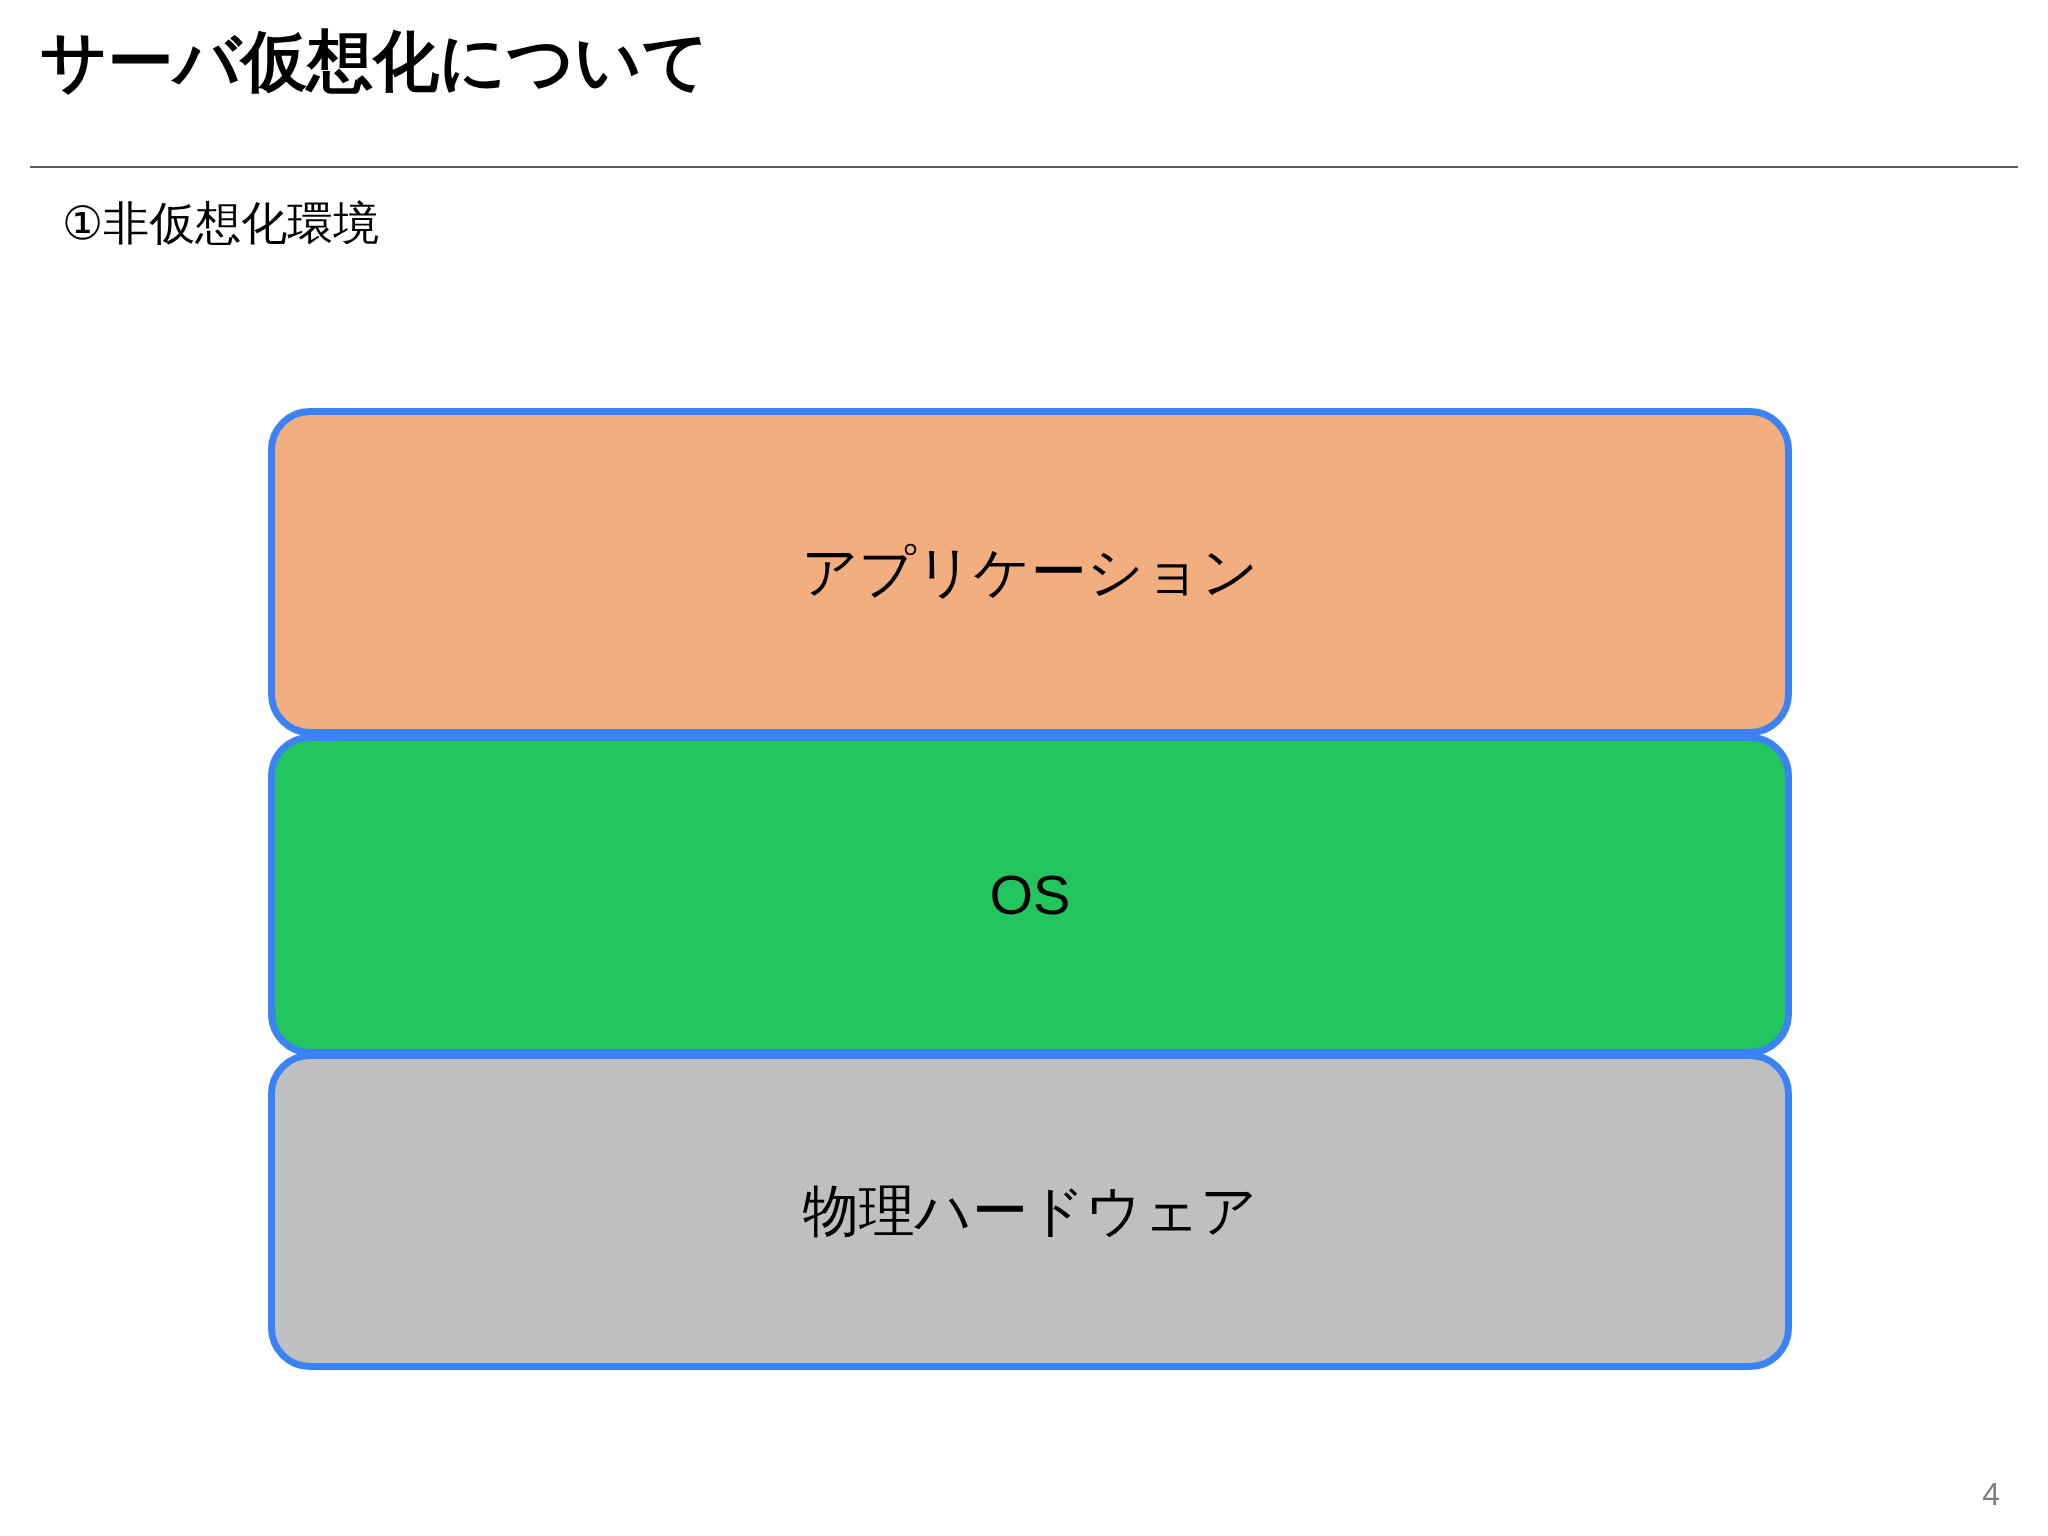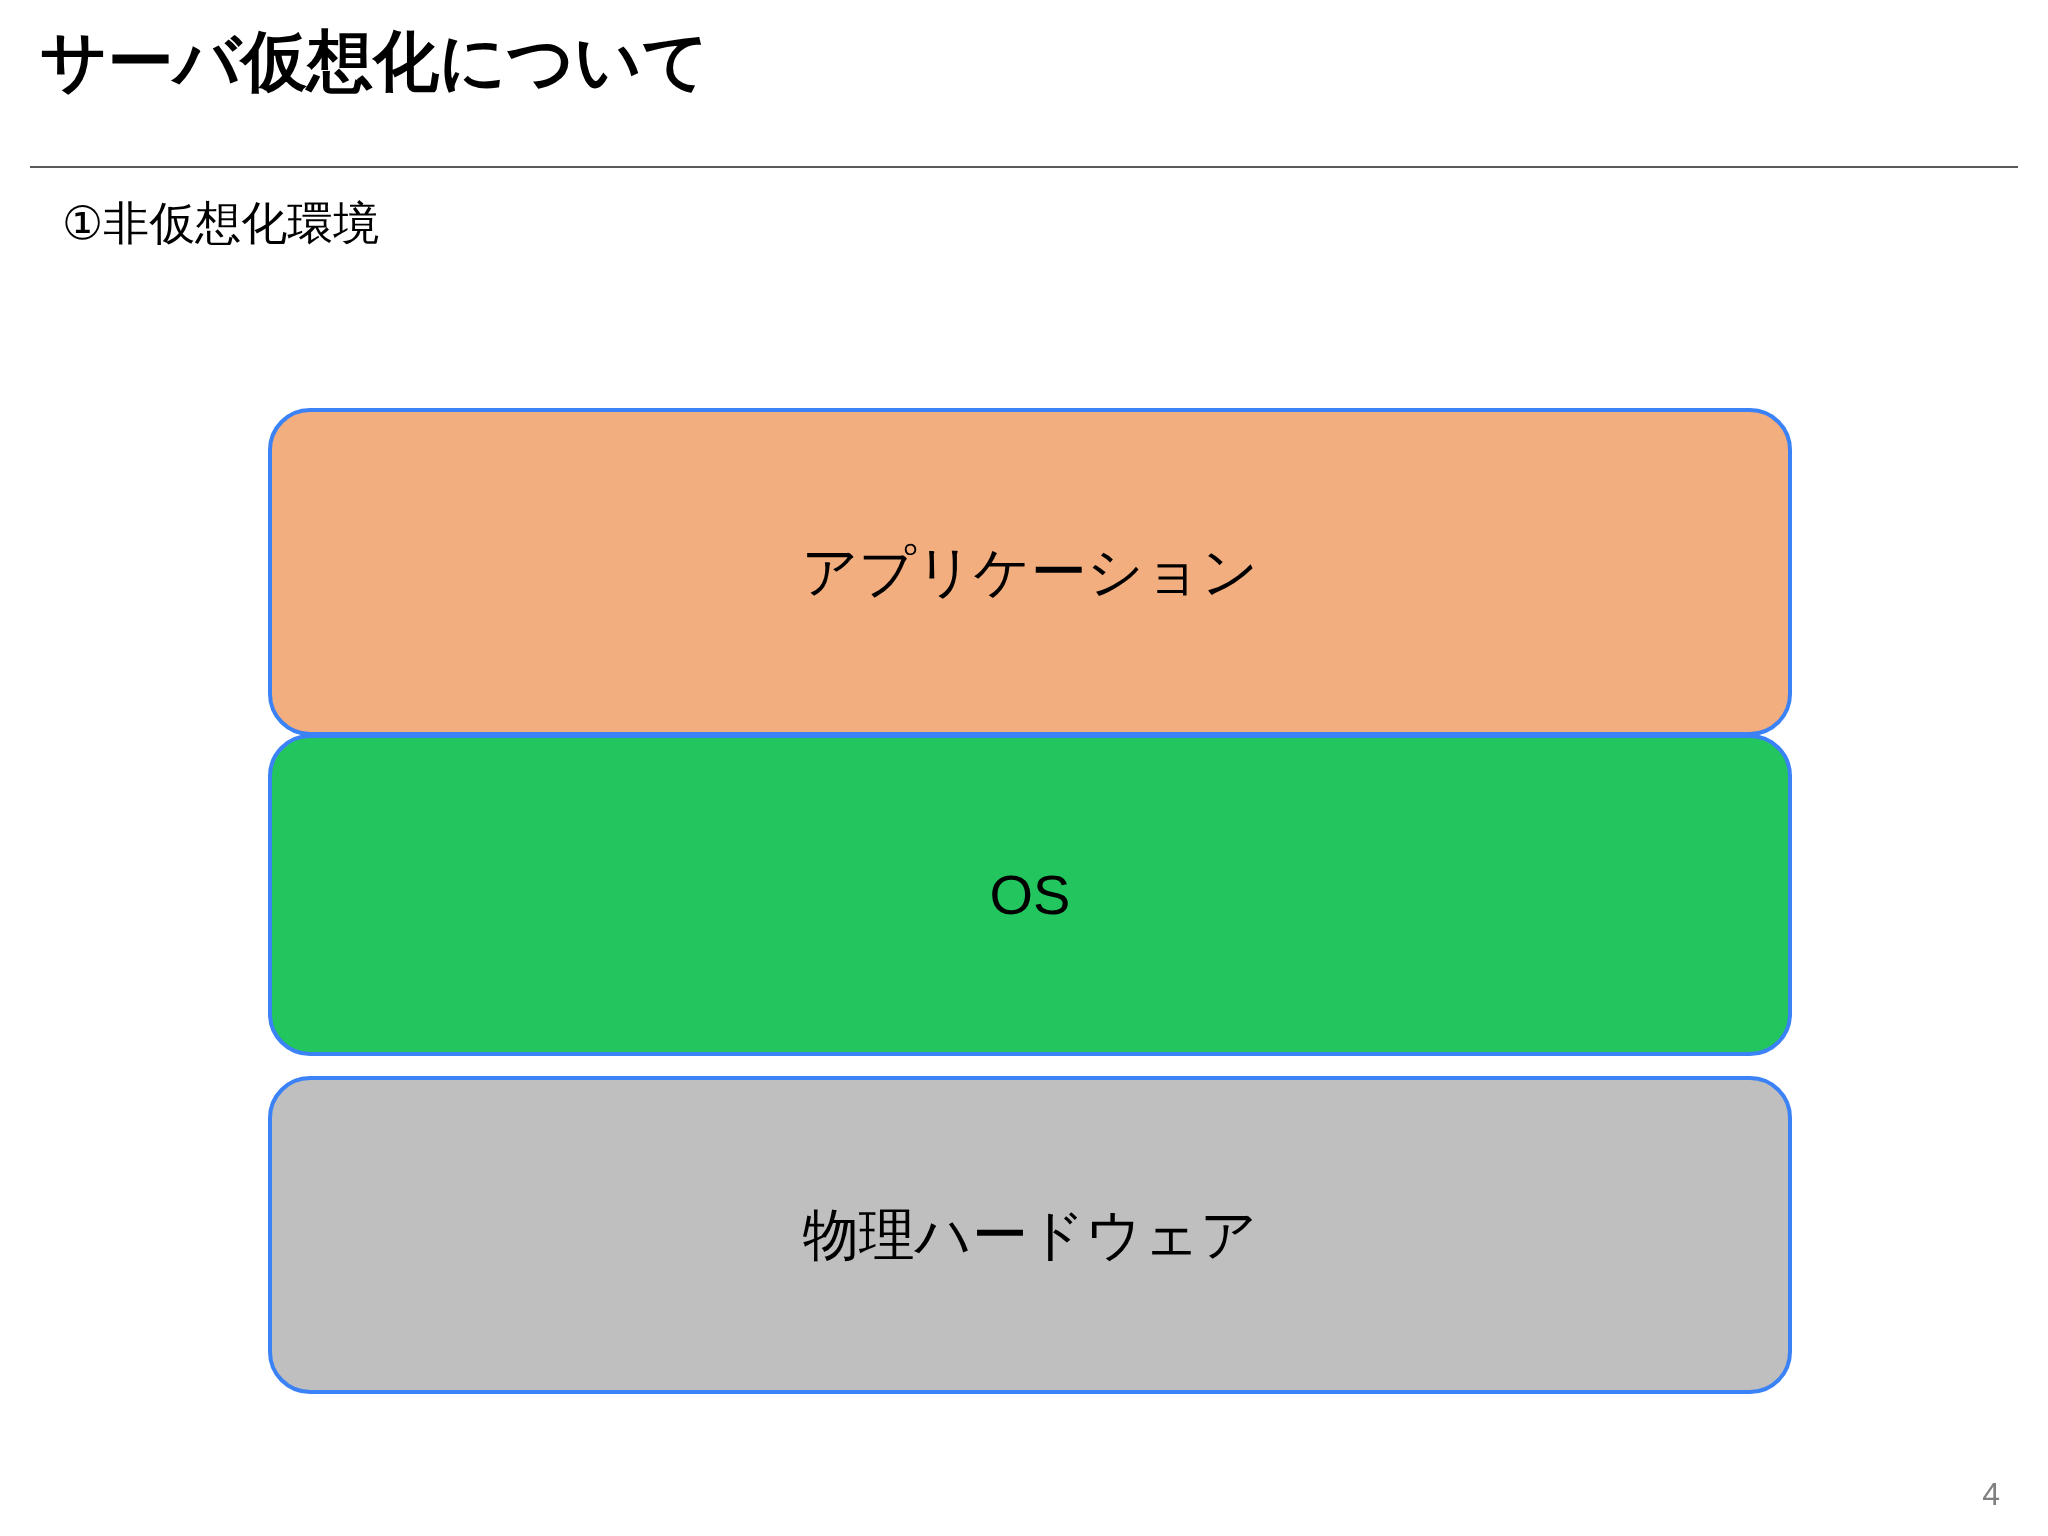--- a/index.html
+++ b/index.html
@@ -57,21 +57,21 @@
     top: 408px;
     width: 1524px;
     height: 962px;
   }
 
   .stack-layer {
     position: absolute;
     left: 0;
     width: 1524px;
     box-sizing: border-box;
-    border: 4px solid #3b82f6;
+    border: 7px solid #3b82f6;
     border-radius: 42px;
     display: flex;
     align-items: center;
     justify-content: center;
   }
 
   .stack-layer-label {
     font-size: 56px;
     font-weight: normal;
     line-height: 1.2;
@@ -87,21 +87,21 @@
   }
 
   #stack-layer-os {
     top: 326px;
     height: 322px;
     background: #22c55e;
     z-index: 2;
   }
 
   #stack-layer-hardware {
-    top: 668px;
+    top: 644px;
     height: 318px;
     background: #BFBFBF;
     z-index: 1;
   }
 
   
   #page-number {
     position: absolute;
     right: 48px;
     bottom: 26px;

